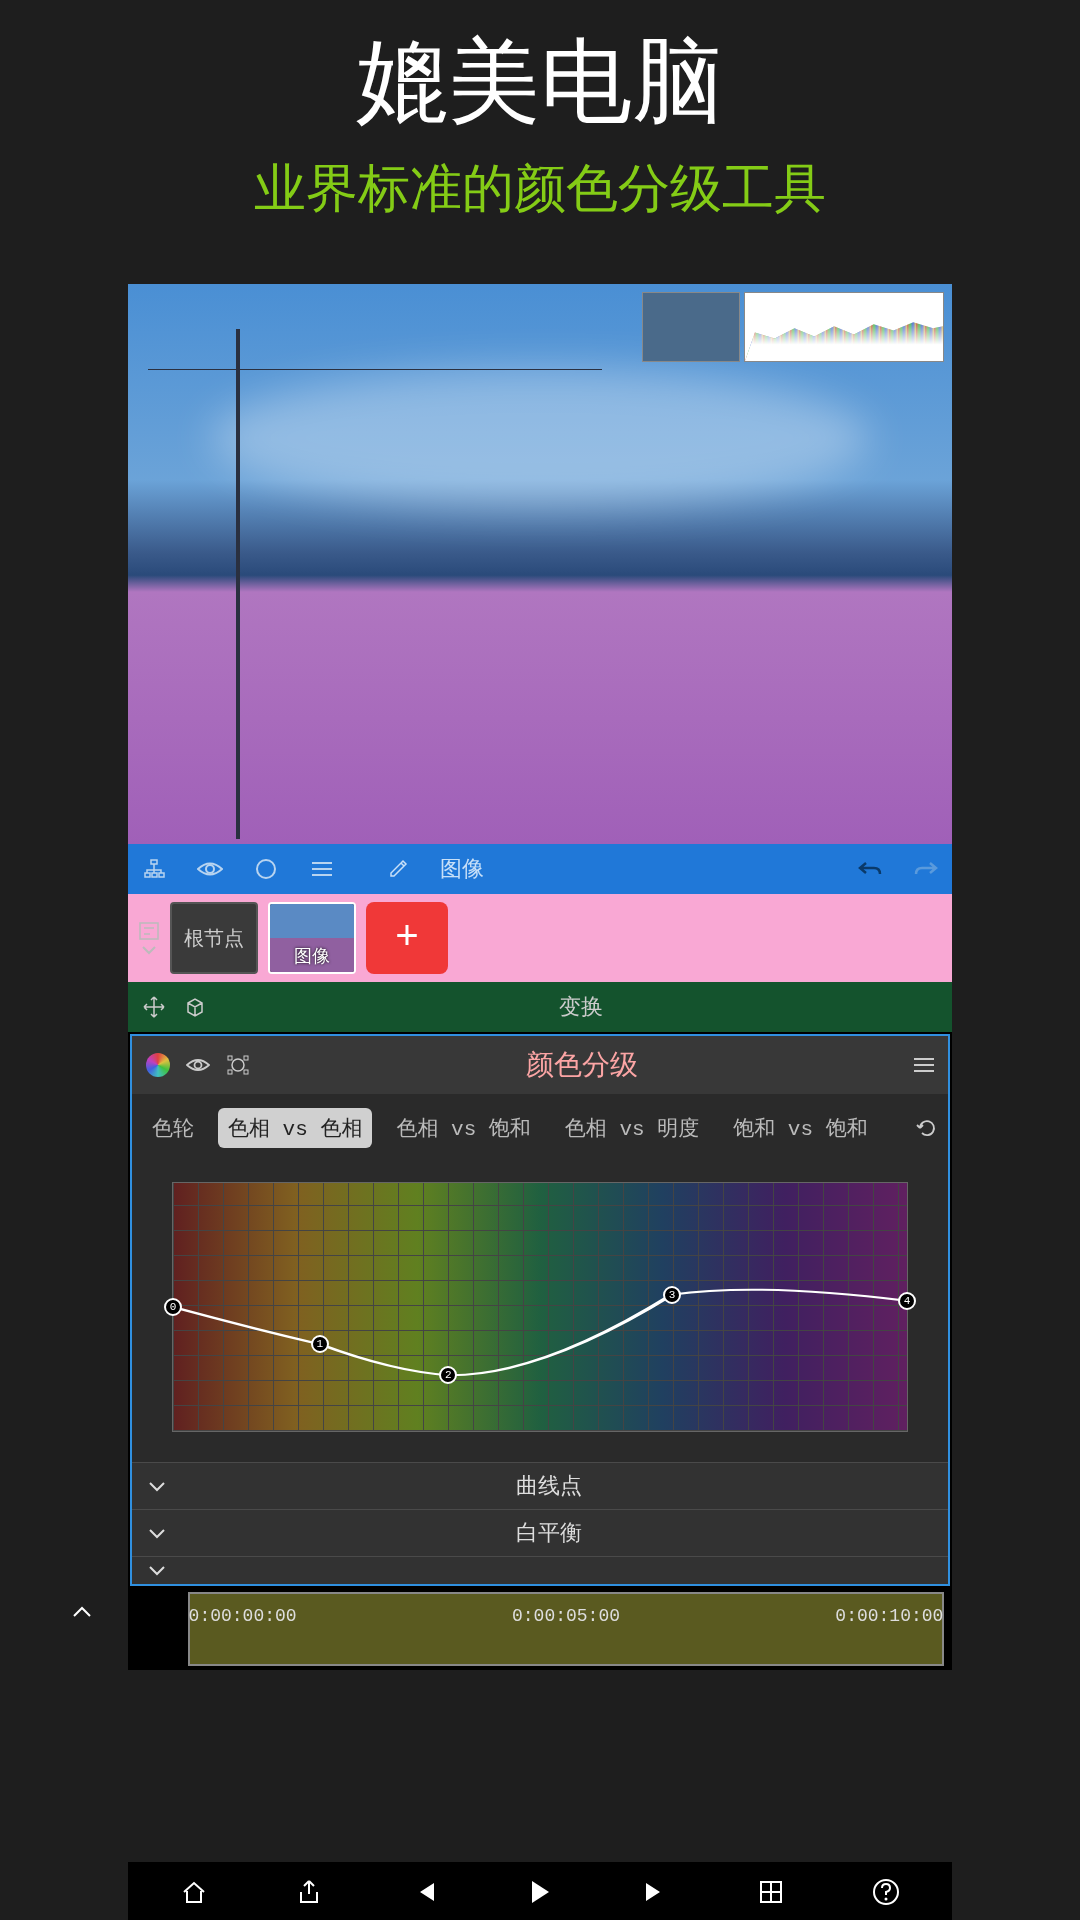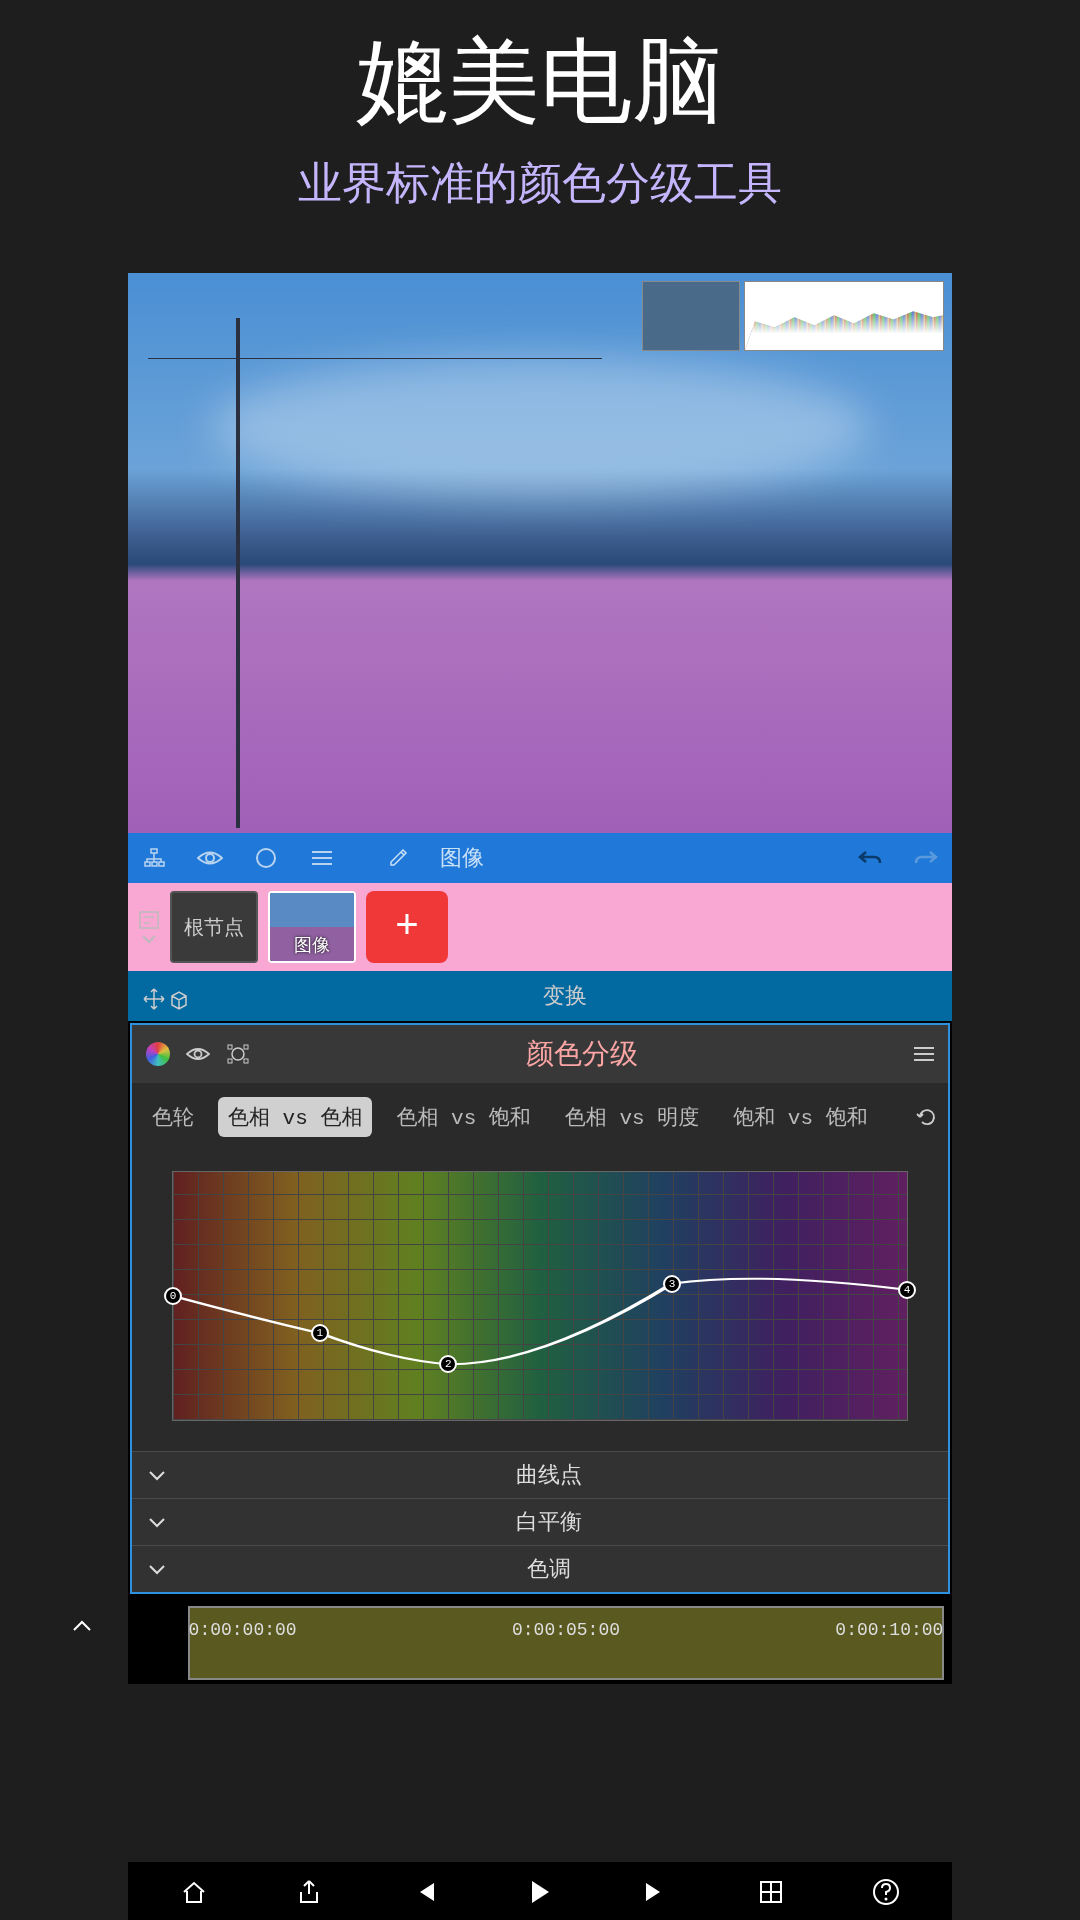--- a/index.html
+++ b/index.html
@@ -1,19 +1,19 @@
 <!DOCTYPE html>
 <html><head>
 <meta charset="utf-8">
 <style>
 * { margin: 0; padding: 0; box-sizing: border-box; }
 body { background: #1e1e1e; font-family: -apple-system, "PingFang SC", sans-serif; width: 1080px; height: 1920px; overflow: hidden; color: #fff; }
 .header { text-align: center; padding: 20px 0 30px; }
 .header h1 { font-size: 92px; font-weight: 500; }
-.header h2 { font-size: 44px; font-weight: 400; color: #c4b5fd; margin-top: 10px; }
+.header h2 { font-size: 52px; font-weight: 400; color: #84cc16; margin-top: 10px; }
 .app { width: 824px; margin: 30px auto 0; background: #000; font-family: Liberation Mono, monospace; }
 .preview { position: relative; height: 560px; background: linear-gradient(to bottom, #4a8fd4 0%, #6ba3d8 35%, #3a5a8a 48%, #2a4a7a 52%, #b076c0 55%, #a060b8 100%); overflow: hidden; }
 .preview::before { content: ''; position: absolute; top: 15%; left: 10%; right: 10%; height: 25%; background: rgba(255,255,255,0.3); border-radius: 50%; filter: blur(20px); }
 .pole { position: absolute; left: 108px; top: 45px; width: 4px; height: 510px; background: #2a3040; }
 .wire { position: absolute; top: 85px; left: 20px; right: 350px; height: 1px; background: #2a3040; }
 .overlays { position: absolute; top: 8px; right: 8px; display: flex; gap: 4px; }
 .overlay-box { width: 98px; height: 70px; border: 1px solid #888; background: #4a6a8a; }
 .histogram { width: 200px; height: 70px; background: #fff; border: 1px solid #888; position: relative; overflow: hidden; }
 .histogram::before { content: ''; position: absolute; bottom: 0; left: 0; right: 0; height: 60%; background: linear-gradient(to top, #fff 40%, transparent), repeating-linear-gradient(90deg, #e04040 0, #40c040 3px, #4060e0 6px, #e0c040 9px); clip-path: polygon(0 100%, 5% 30%, 15% 45%, 25% 20%, 35% 40%, 45% 15%, 55% 35%, 65% 10%, 75% 25%, 85% 5%, 95% 20%, 100% 15%, 100% 100%); }
 .toolbar-blue { background: #2078d8; display: flex; align-items: center; padding: 10px 12px; gap: 28px; }
@@ -22,36 +22,36 @@
 .tb-spacer { flex: 1; }
 .undo-icon { color: #1a4a8a; }
 .redo-icon { color: #4a90d8; }
 .node-row { background: #f9a8d4; display: flex; align-items: center; padding: 8px 10px; gap: 10px; }
 .node-side { display: flex; flex-direction: column; align-items: center; color: #bbb; gap: 4px; }
 .node-item { width: 88px; height: 72px; border: 2px solid #555; background: #3a3a3a; display: flex; align-items: center; justify-content: center; color: #ccc; font-size: 20px; border-radius: 4px; }
 .node-item.selected { border-color: #fff; background: #2a2a2a; position: relative; }
 .node-thumb { width: 100%; height: 100%; background: linear-gradient(to bottom, #5a8ac4 50%, #9060a0 50%); border-radius: 2px; position: relative; }
 .node-thumb-label { position: absolute; bottom: 4px; left: 50%; transform: translateX(-50%); font-size: 18px; color: #fff; text-shadow: 0 0 3px #000; }
 .node-add { width: 82px; height: 72px; background: #f03838; border-radius: 8px; display: flex; align-items: center; justify-content: center; color: #fff; font-size: 40px; font-weight: 300; }
-.transform-row { background: #0369a1; display: flex; align-items: flex-end; padding: 10px 14px; gap: 2px; color: #ccc; }
+.transform-row { background: #14532d; display: flex; align-items: center; padding: 10px 14px; gap: 18px; color: #ccc; }
 .transform-label { flex: 1; text-align: center; font-size: 22px; }
 .panel { border: 2px solid #3090e0; background: #2a2a2a; margin: 2px; }
 .panel-header { background: #383838; display: flex; align-items: center; padding: 10px 14px; gap: 16px; }
 .panel-title { flex: 1; text-align: center; font-size: 28px; color: #fca5a5; }
 .color-wheel-icon { width: 24px; height: 24px; border-radius: 50%; background: conic-gradient(#e04040, #e0c040, #40c040, #40c0c0, #4060e0, #c040c0, #e04040); }
 .tabs-row { display: flex; align-items: center; padding: 14px 10px; gap: 14px; font-size: 21px; color: #bbb; overflow: hidden; white-space: nowrap; }
 .tab { padding: 6px 10px; border-radius: 6px; }
 .tab.active { background: #d0d0d0; color: #222; }
 .curve-area { padding: 20px 40px 30px; }
 .curve-canvas { position: relative; height: 250px; border: 1px solid #666; background-image: repeating-linear-gradient(0deg, #444 0, #444 1px, transparent 1px, transparent 25px), repeating-linear-gradient(90deg, #444 0, #444 1px, transparent 1px, transparent 25px), linear-gradient(to right, #602020, #806020, #608020, #206040, #204060, #402060, #602060); }
 .curve-path { position: absolute; top: 0; left: 0; width: 100%; height: 100%; }
 .curve-point { position: absolute; width: 18px; height: 18px; border: 2px solid #fff; border-radius: 50%; background: #000; transform: translate(-50%, -50%); display: flex; align-items: center; justify-content: center; font-size: 11px; color: #fff; }
 .expand-row { background: #323232; border-top: 1px solid #4a4a4a; display: flex; align-items: center; padding: 8px 16px; }
 .expand-label { flex: 1; text-align: center; font-size: 22px; color: #ddd; }
-.timeline { margin-top: 12px; padding: 0 0 4px; }
+.timeline { margin-top: 6px; padding: 0 0 4px; }
 .timeline-ruler { position: relative; height: 74px; background: #5a5a20; border: 2px solid #888; margin-left: 60px; margin-right: 8px; }
 .timeline-caret { position: absolute; left: -56px; top: 14px; color: #fff; font-size: 22px; }
 .tick-label { position: absolute; top: 12px; color: #ddd; font-size: 18px; transform: translateX(-50%); }
 .navbar { position: absolute; bottom: 0; left: 128px; width: 824px; background: #000; display: flex; justify-content: space-around; padding: 12px 8px 10px; }
 .nav-icon { color: #fff; width: 36px; height: 36px; display: flex; align-items: center; justify-content: center; }
 svg { display: block; }
 </style>
 </head>
 <body>
 
@@ -227,21 +227,20 @@
           </svg>
         </span>
       <span class="expand-label">白平衡</span>
     </div>
     <div class="expand-row">
       <span>
           <svg width="18" height="11">
             <path d="M2 2 L9 9 L16 2" fill="none" stroke="#ddd" stroke-width="2"></path>
           </svg>
         </span>
-      <span class="expand-label">色调</span>
     </div>
   </div>
 
   <div class="timeline">
     <div style="position:relative">
       <span class="timeline-caret">
           <svg width="20" height="12">
             <path d="M2 10 L10 2 L18 10" fill="none" stroke="#fff" stroke-width="2"></path>
           </svg>
         </span>

